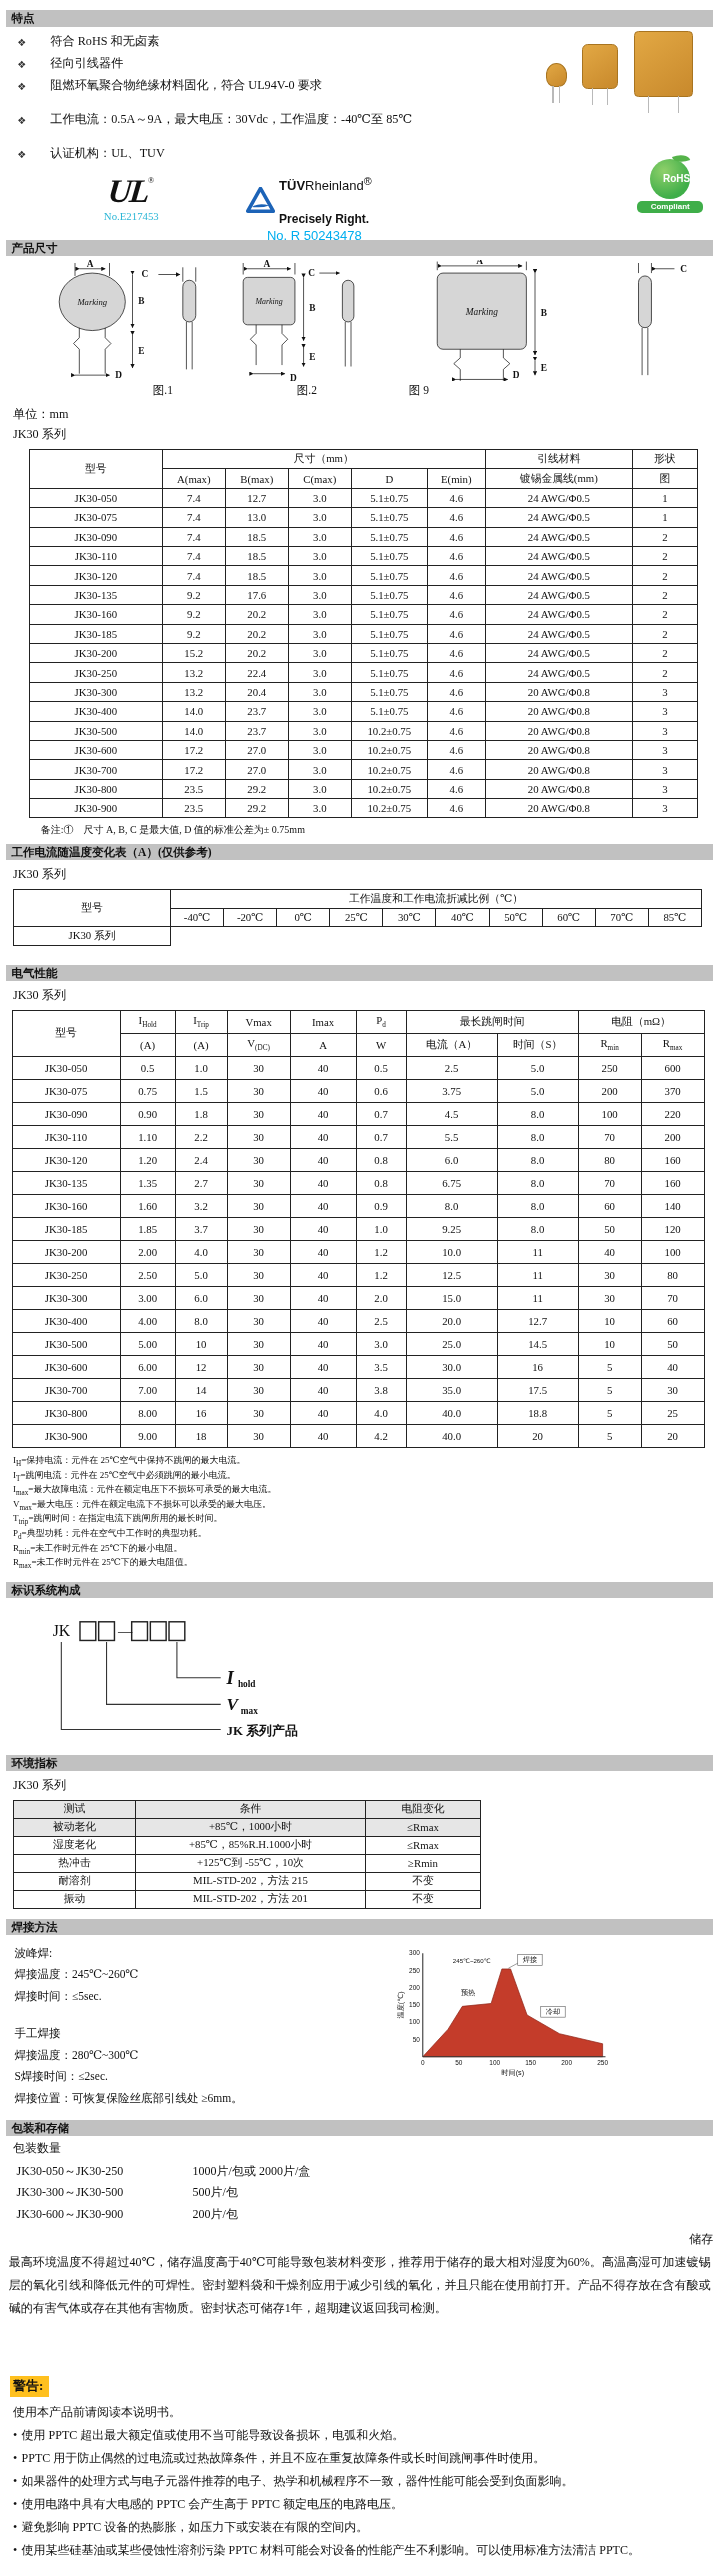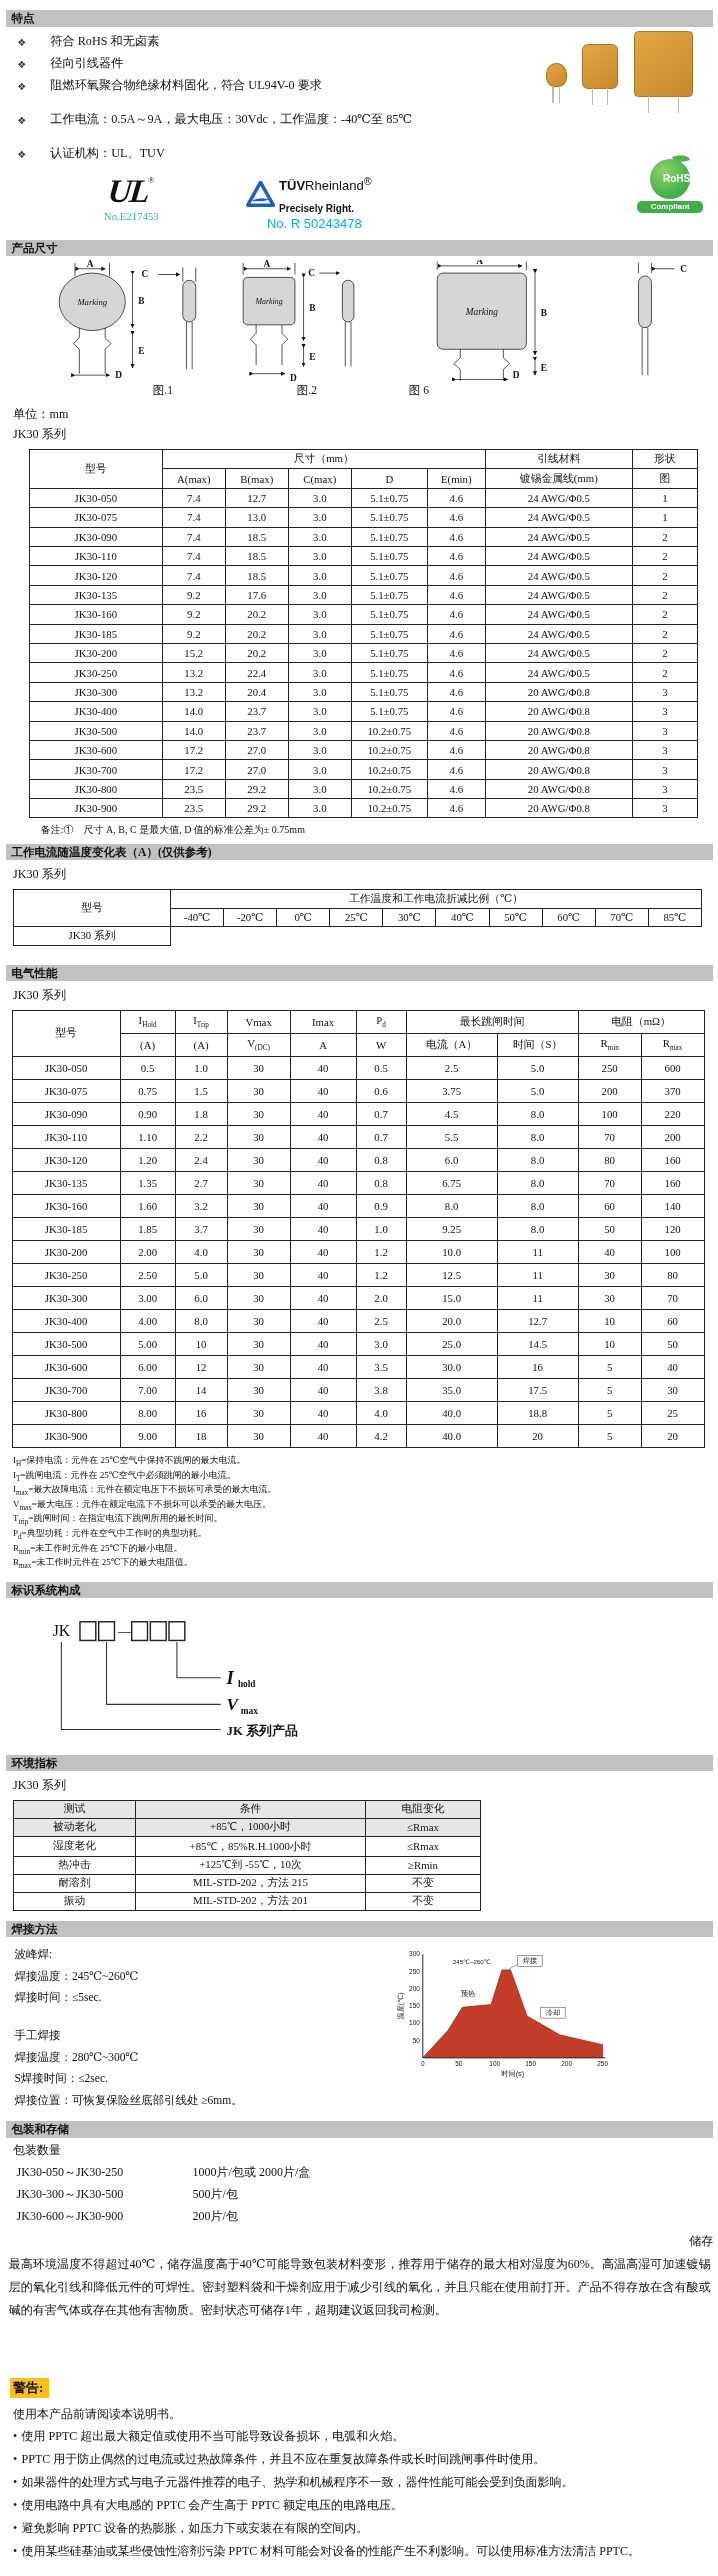--- a/index.html
+++ b/index.html
@@ -27,21 +27,21 @@
   .logos-row { display:flex; align-items:flex-start; margin:10px 0 2.9px 0; height:60px; position:relative; }
   .ul-logo { margin-left:79px; width:93px; text-align:center; }
   .ul-mark { font-weight:bold; font-style:italic; font-size:33px; line-height:33px; letter-spacing:-2.2px; transform:skewX(-6deg); display:inline-block; }
   .ul-reg { font-size:8.6px; vertical-align:top; }
   .ul-num { color:#2bb6d6; font-size:10.8px; margin-top:1.4px; }
   .tuv-logo { margin-left:68px; width:137px; }
   .tuv-top { display:flex; align-items:center; }
   .tuv-text { margin-left:4.3px; }
   .tuv-name { font-size:13px; font-family:"Liberation Sans",sans-serif; }
   .tuv-name b { font-weight:bold; }
-  .tuv-tag { font-size:10px; font-weight:bold; font-family:"Liberation Sans",sans-serif; margin-top:9px; }
+  .tuv-tag { font-size:12px; font-weight:bold; font-family:"Liberation Sans",sans-serif; margin-top:18px; }
   .tuv-num { color:#00aeef; font-size:13px; font-family:"Liberation Sans",sans-serif; margin-top:2.2px; text-align:center; }
   .rohs-logo { position:absolute; right:10px; top:-16px; width:66px; text-align:center; }
   .rohs-circle { width:40px; height:40px; border-radius:50%; background:radial-gradient(circle at 35% 30%,#8fd06a,#3fae49 70%); margin:0 auto; position:relative; color:#fff; font-weight:bold; font-size:10px; line-height:40px; font-family:"Liberation Sans",sans-serif;text-align:right; }
   .rohs-leaf { position:absolute; top:-5.8px; right:1.4px; width:16px; height:8.6px; background:#55b34a; border-radius:0 100% 0 100%; transform:rotate(-20deg); }
   .rohs-pill { margin-top:1.4px; background:#3fae49; border-radius:5px; color:#fff; font-size:8px; font-weight:bold; font-family:"Liberation Sans",sans-serif; line-height:12.2px; }
 
   
   .plain-label { font-size:12.2px; margin:4.3px 0 1.4px 7.2px; }
   .series-label { font-size:12.2px; margin:2.9px 0 5.8px 7.2px; }
 
@@ -51,21 +51,21 @@
   .dim-table { margin-left:23px; width:669px; }
   .dim-table td { height:19.4px; }
   .note { font-size:10px; margin:4.3px 0 7.2px 35px; }
   .derate-table { margin-left:7.2px; width:689px; margin-bottom:18.7px; }
   .derate-table td { height:18.7px; }
   .elec-table { margin-left:5.8px; width:692px; }
   .elec-table td { height:23px; }
   sub { font-size:7.2px; }
   .defs { margin:7.2px 0 10px 7.2px; }
   .note-line { font-size:9px; line-height:10.8px; }
-  .env-table { margin-left:7.2px; width:467px; margin-bottom:10px;font-family:Liberation Serif, serif; }
+  .env-table { margin-left:7.2px; width:467px; margin-bottom:10px; }
   .env-table td { height:18px; }
   .env-table tr:first-child td { background:#e6e6e6; }
 
   
   .mark-svg text { font-family:"Liberation Serif","DejaVu Serif",serif; }
 
   
   .solder-row { display:flex; margin:7.2px 0 10px 0; }
   .solder-text { width:302px; padding-left:8.6px; font-size:11.5px; line-height:21.6px; }
   .chart-box { margin-left:86px; }
@@ -242,21 +242,21 @@
     <text x="659" y="6" font-size="13" font-weight="bold" text-anchor="middle">A</text>
     <text x="744" y="78" font-size="13" font-weight="bold">B</text>
     <text x="744" y="154" font-size="13" font-weight="bold">E</text>
     <text x="705" y="164" font-size="13" font-weight="bold">D</text>
     <text x="938" y="16" font-size="13" font-weight="bold">C</text>
   </svg>
 
   <div class="fig-captions">
     <span style="left:147px">图.1</span>
     <span style="left:291px">图.2</span>
-    <span style="left:403px">图 6</span>
+    <span style="left:403px">图 9</span>
   </div>
 
   <div class="plain-label">单位：mm</div>
   <div class="series-label">JK30 系列</div>
 
   <table class="dim-table">
     <colgroup>
         <col style="width:133px">
         <col style="width:63px">
         <col style="width:63px">

